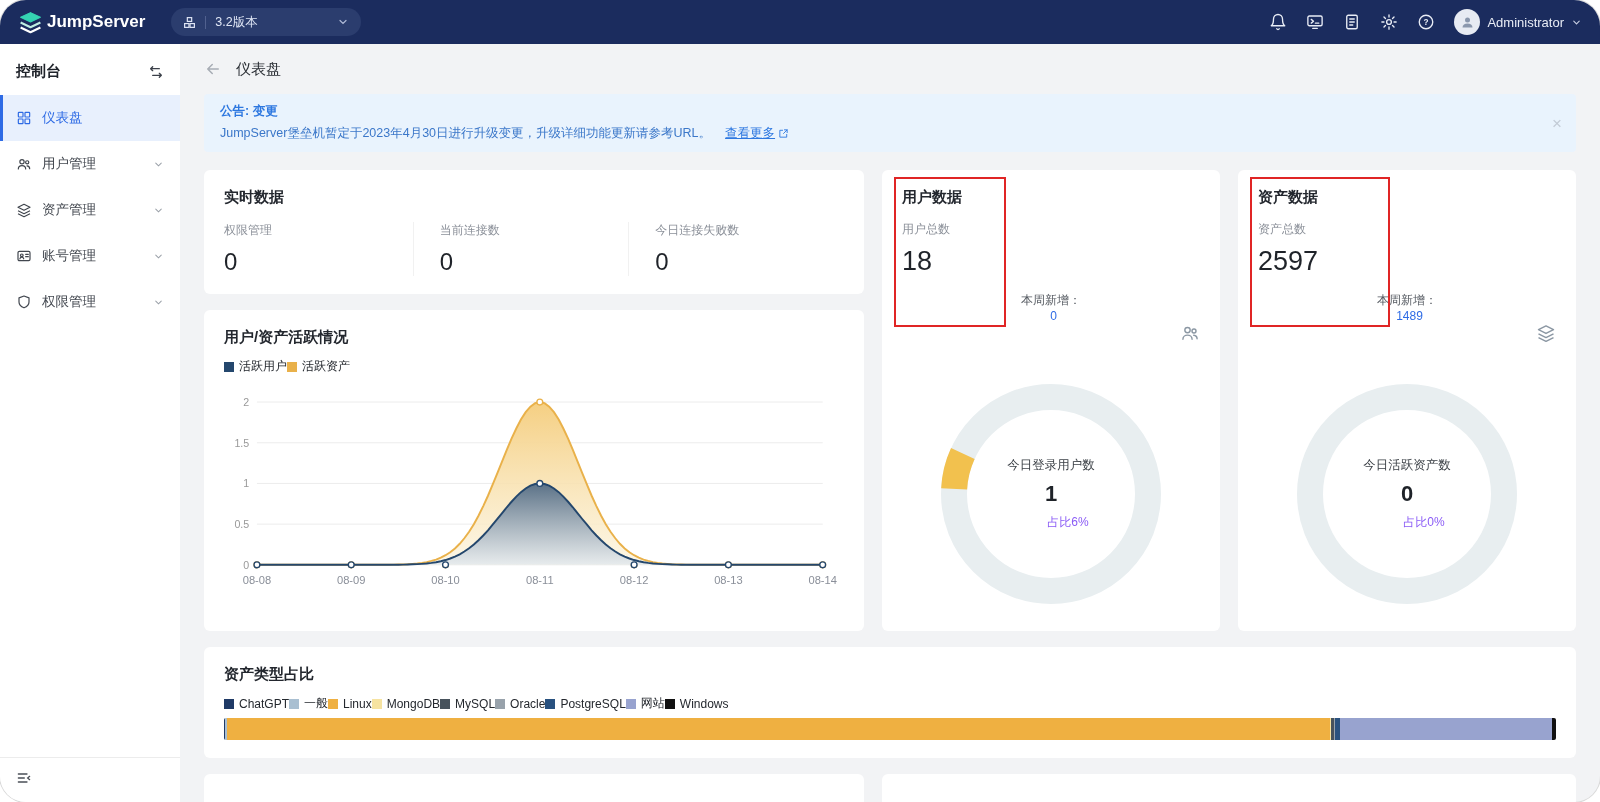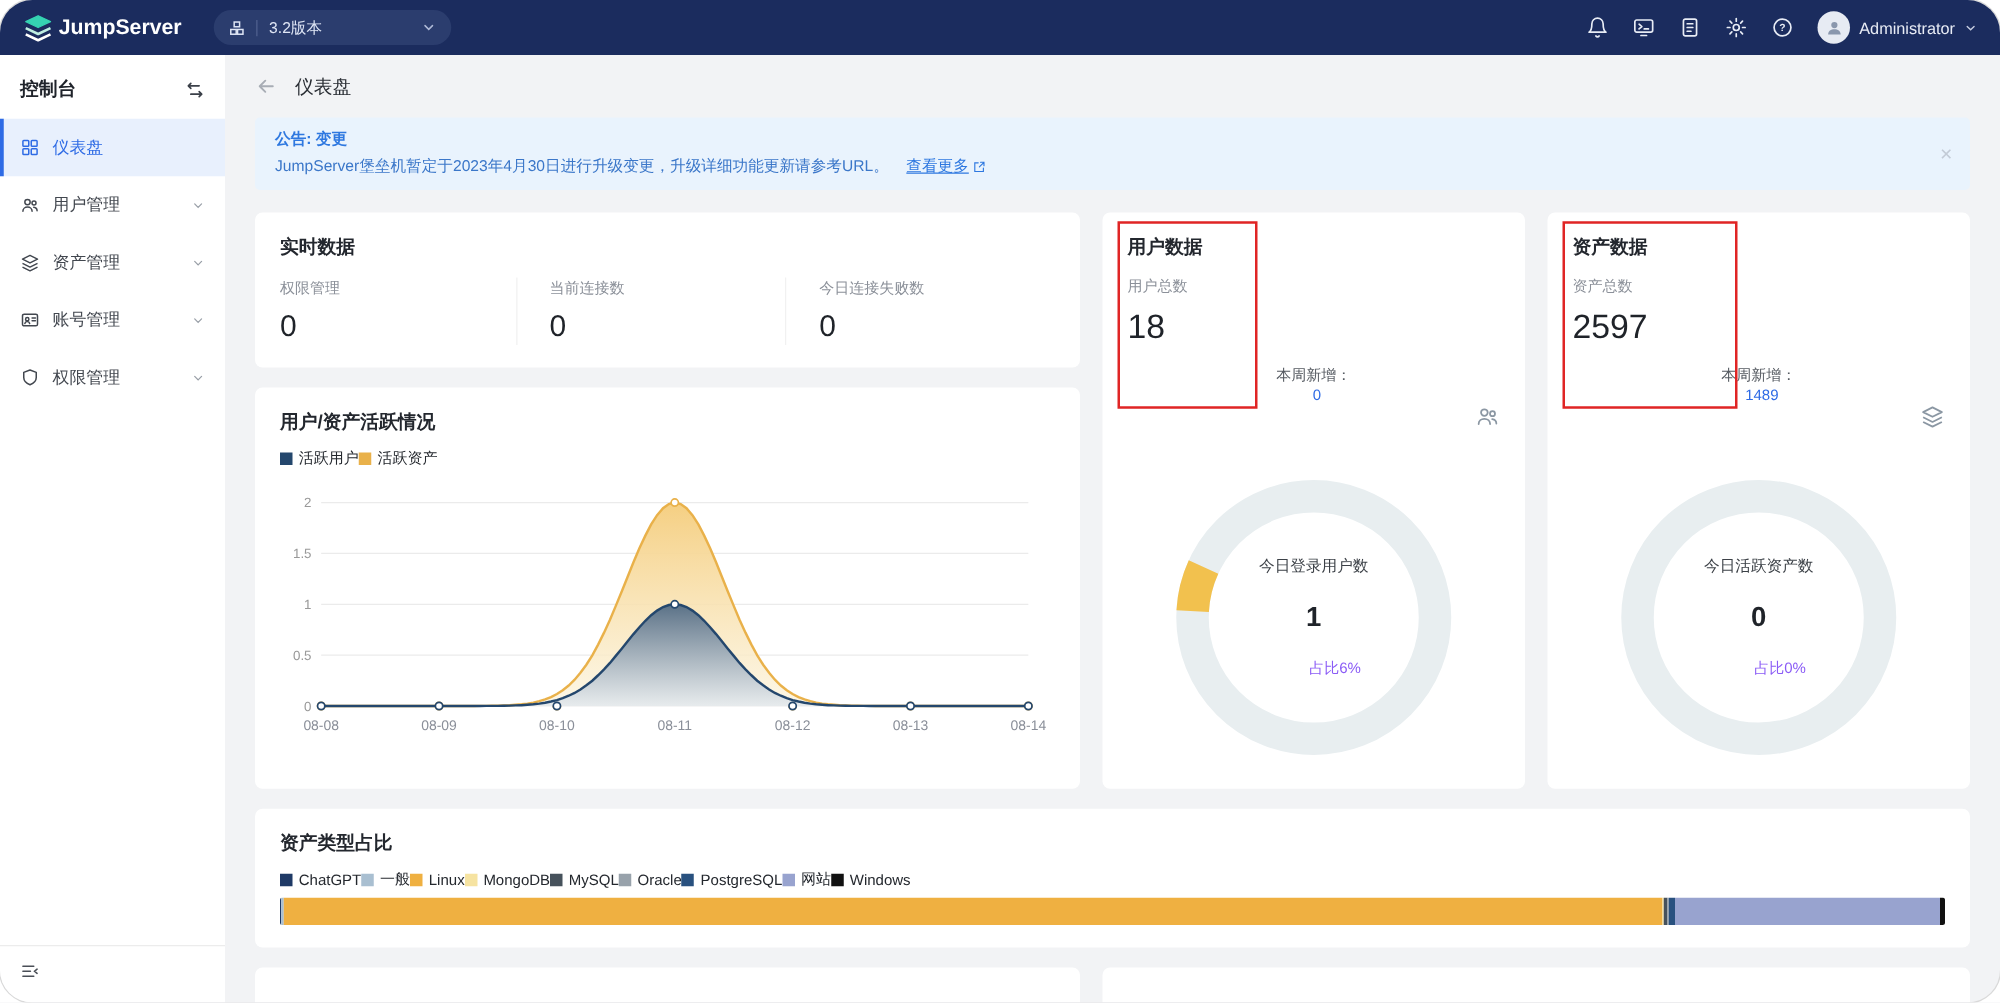--- a/index.html
+++ b/index.html
@@ -68,21 +68,21 @@
   #activity-svg { display:block; margin-top:6px; width:100%; }
 
   .data-card { flex:1; position:relative; display:flex; flex-direction:column; }
   .total-lab { font-size:12px; color:#8b9099; margin-top:14px; }
   .total-val { font-size:27px; color:#1f2329; margin-top:8px; }
   .week { display:flex; align-items:center; font-size:12px; margin-top:15px; color:#555a61;flex-direction:column; }
   .week .wv { color:#2e6be5; margin-left:5px; }
   .week .wicon { margin-left:auto; color:#8b97a3; display:flex; }
   .donut-wrap { margin:36px auto 0; position:relative; width:230px; height:230px; }
   .donut-center { position:absolute; inset:0; display:flex; flex-direction:column;
-                  align-items:center; justify-content:center; gap:19px; }
+                  align-items:center; justify-content:center; gap:7px; }
   .d-lab { font-size:12.5px; color:#3c4147; }
   .d-val { font-size:22px; font-weight:700; color:#1f2329; }
   .d-ratio { font-size:12px; color:#8b5cf6;margin-left:34px; }
   .annotation { position:absolute; border:2px solid #e02525; left:12px; top:7px; height:150px; pointer-events:none; }
   .ann-user { width:112px; }
   .ann-asset { width:140px; }
 
   .types { margin-top:16px; }
   .types-bar { display:flex; height:22px; overflow:hidden; margin-top:6px; border-radius:2px; }
   .seg { height:100%; }

